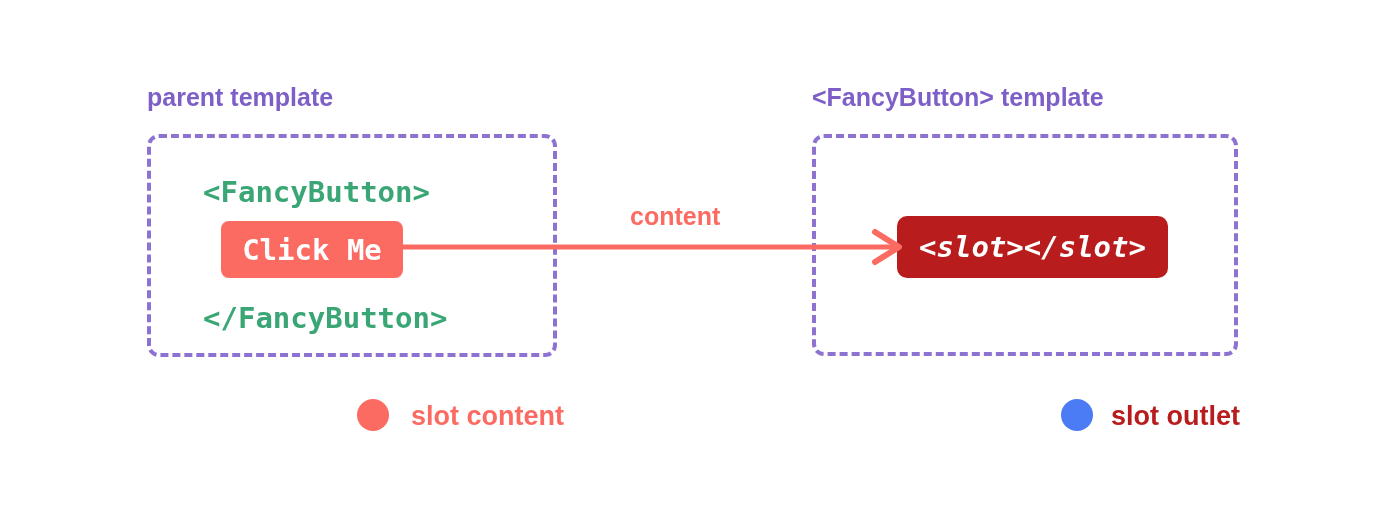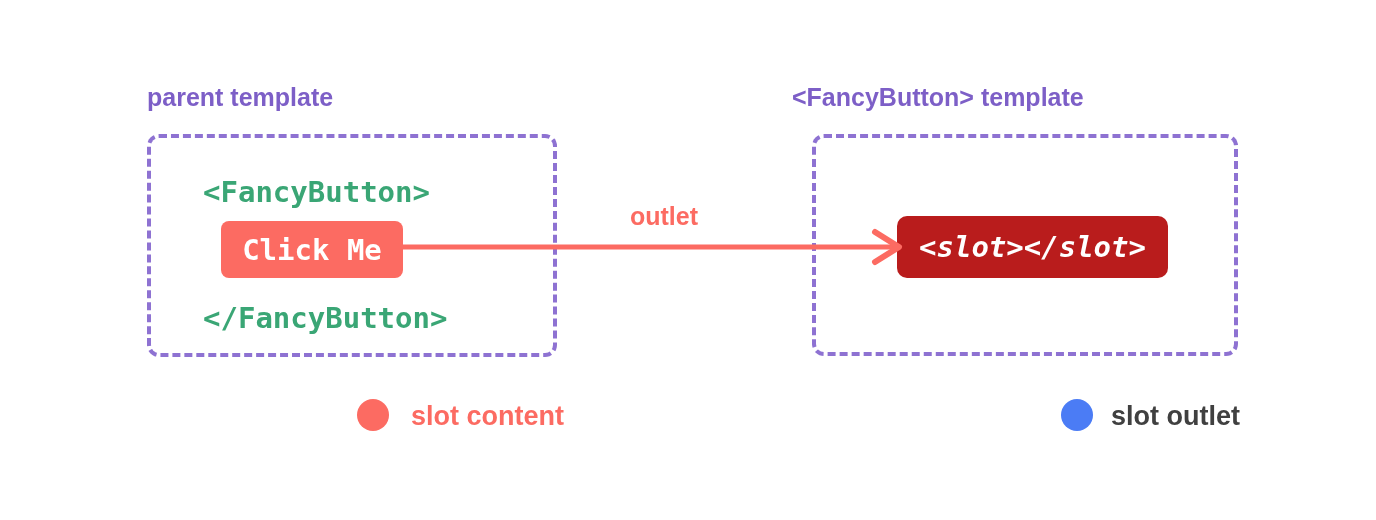--- a/index.html
+++ b/index.html
@@ -66,45 +66,45 @@
   }
   .legend-dot-red  { background: #FC6B62; }
   .legend-dot-blue { background: #4B7CF5; }
   .legend-label {
     position: absolute;
     font-weight: 700;
     font-size: 27px;
     white-space: nowrap;
   }
   .legend-label-red  { color: #FC6B62; }
-  .legend-label-blue { color: #404040; }
+  .legend-label-blue { color: #b91c1c; }
 </style>
 </head>
 <body>
 
 <div class="canvas">
 
   <div class="panel-title" style="left:147px; top:83px;">parent template</div>
 
   <div class="dashed-box" style="left:147px; top:134px; width:410px; height:223px;"></div>
 
   <div class="code" style="left:203px; top:175px;">&lt;FancyButton&gt;</div>
 
   <div class="pill pill-red" style="left:221px; top:221px; width:182px; height:57px;text-align:center;">Click Me</div>
 
   <div class="code" style="left:203px; top:294px;margin-top:7px;">&lt;/FancyButton&gt;</div>
 
-  <div class="arrow-label">outlet</div>
+  <div class="arrow-label">content</div>
 
   <svg class="arrow-svg" width="520" height="46" viewBox="0 0 520 46">
     <line x1="4" y1="23" x2="498" y2="23" stroke="#FC6B62" stroke-width="5"></line>
     <path d="M 477 8 L 501 23 L 477 38" fill="none" stroke="#FC6B62" stroke-width="6" stroke-linecap="round" stroke-linejoin="round"></path>
   </svg>
 
-  <div class="panel-title" style="left:792px; top:83px;">&lt;FancyButton&gt; template</div>
+  <div class="panel-title" style="left:812px; top:83px;">&lt;FancyButton&gt; template</div>
 
   <div class="dashed-box" style="left:812px; top:134px; width:426px; height:222px;"></div>
 
 
   <div class="pill pill-blue" style="left:897px; top:216px; width:271px; height:62px;">&lt;slot&gt;&lt;/slot&gt;</div>
 
 
   <div class="legend-dot legend-dot-red" style="left:357px; top:399px;"></div>
   <div class="legend-label legend-label-red" style="left:411px; top:401px;">slot content</div>
 

